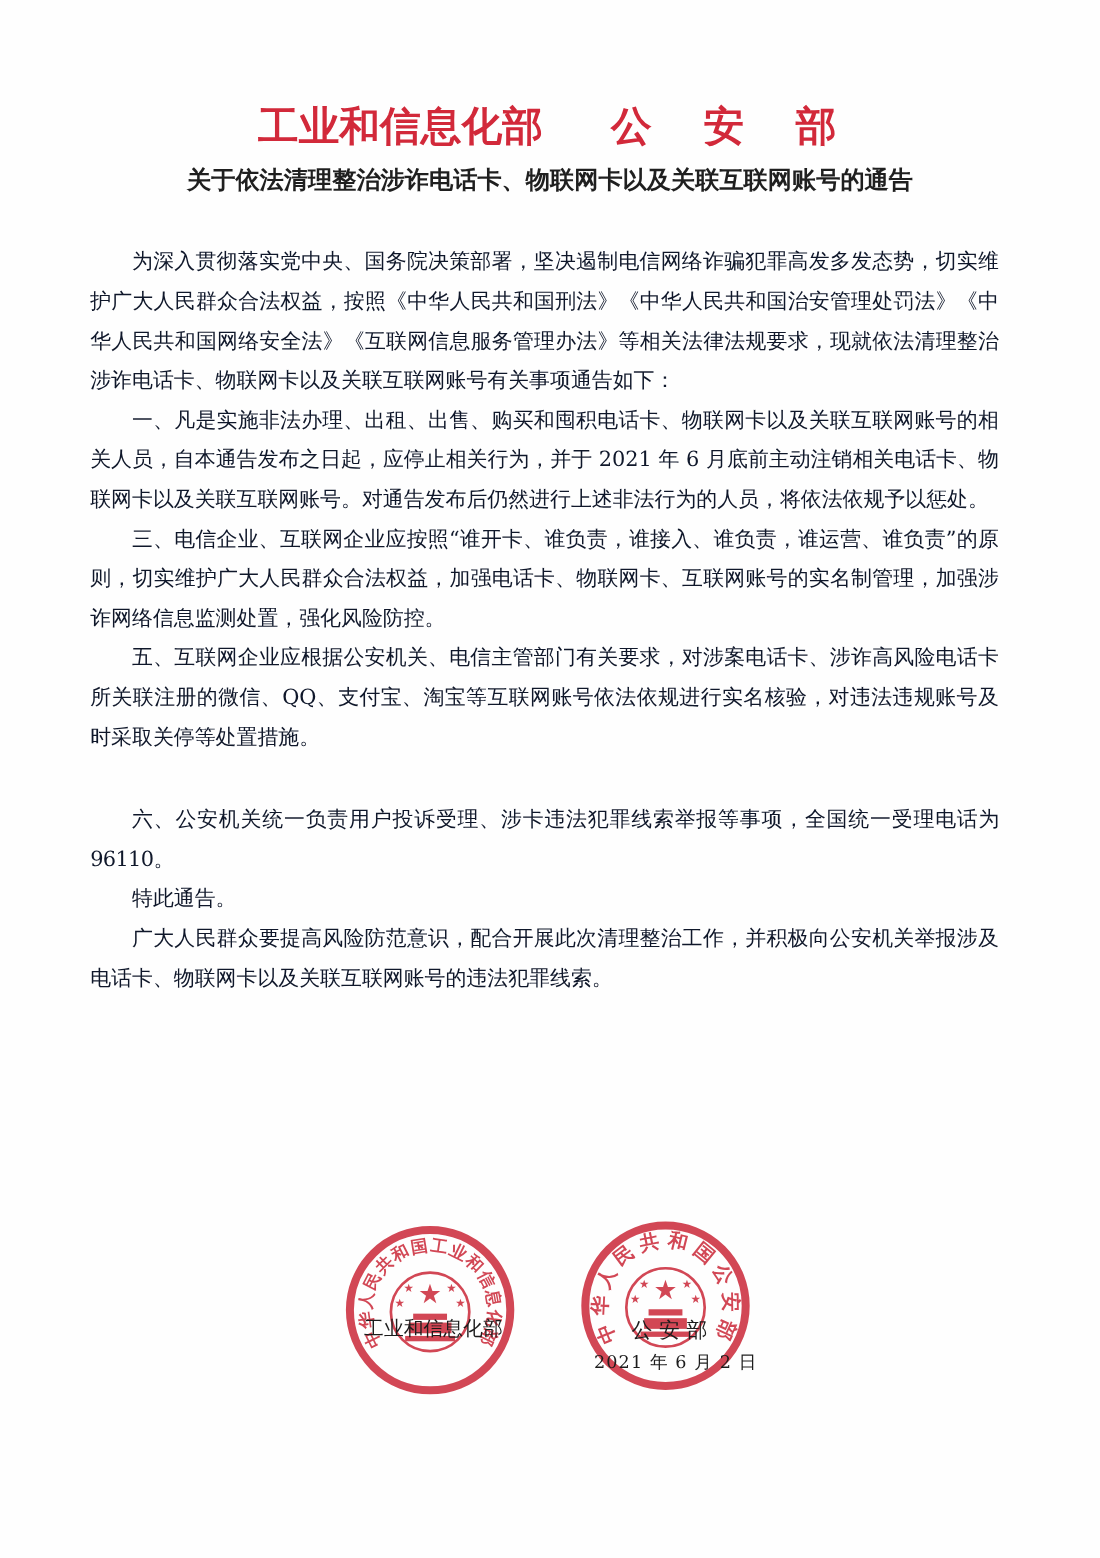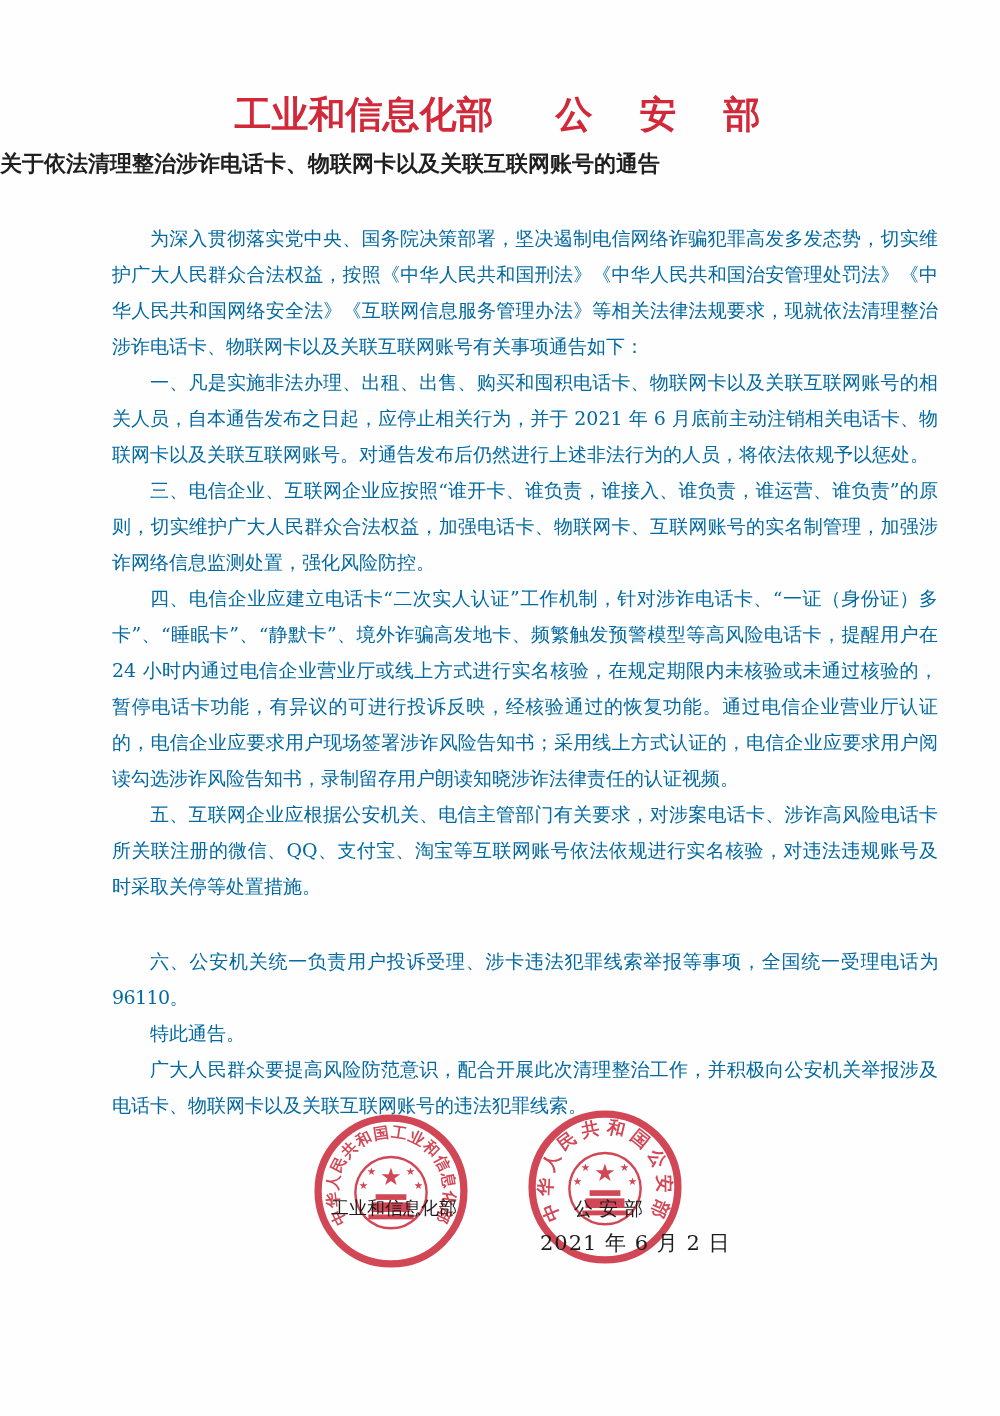--- a/index.html
+++ b/index.html
@@ -35,34 +35,35 @@
     white-space: nowrap;
   }
   .ministry-2 {
     letter-spacing: 5px;
   }
   .doc-title {
     position: absolute;
     top: 149px;
     left: 0;
     right: 0;
+    text-align: center;
     font-size: 22px;
     font-weight: bold;
     color: #1f1f1f;
     white-space: nowrap;
   }
   .doc-body {
     position: absolute;
     top: 220px;
-    left: 112px;
+    left: 82px;
     width: 826px;
     font-size: 19px;
     line-height: 36px;
     text-align: justify;
-    color: #0369a1;
+    color: #0f172a;
   }
   .doc-body p {
     margin: 0;
     text-indent: 2em;
   }
   .doc-body p.tight {
     letter-spacing: -0.6px;
     margin-top: 39px;
   }
   .seal {
@@ -84,39 +85,38 @@
   }
   .overlay-text {
     position: absolute;
     z-index: 5;
     color: #1c1c1c;
     white-space: nowrap;
     font-family: "DejaVu Serif", "Liberation Serif", serif;
   }
   .sig-left  { left: 331px; top: 1196px; font-size: 18px; }
   .sig-right { left: 574px; top: 1196px; font-size: 19px; }
-  .seal-date { left: 540px; top: 1229px; font-size: 21px; letter-spacing: 1px; }
+  .seal-date { left: 540px; top: 1229px; font-size: 16px; letter-spacing: 1px; }
 </style>
 </head>
 <body>
 
 <div class="page">
 
   <div class="gov-header">
     <span class="ministry-1">工业和信息化部</span>
     <span class="ministry-2">公　安　部</span>
   </div>
 
   <div class="doc-title">关于依法清理整治涉诈电话卡、物联网卡以及关联互联网账号的通告</div>
 
   <div class="doc-body">
     <p>为深入贯彻落实党中央、国务院决策部署，坚决遏制电信网络诈骗犯罪高发多发态势，切实维护广大人民群众合法权益，按照《中华人民共和国刑法》《中华人民共和国治安管理处罚法》《中华人民共和国网络安全法》《互联网信息服务管理办法》等相关法律法规要求，现就依法清理整治涉诈电话卡、物联网卡以及关联互联网账号有关事项通告如下：</p>
     <p>一、凡是实施非法办理、出租、出售、购买和囤积电话卡、物联网卡以及关联互联网账号的相关人员，自本通告发布之日起，应停止相关行为，并于 2021 年 6 月底前主动注销相关电话卡、物联网卡以及关联互联网账号。对通告发布后仍然进行上述非法行为的人员，将依法依规予以惩处。</p>
     <p>三、电信企业、互联网企业应按照“谁开卡、谁负责，谁接入、谁负责，谁运营、谁负责”的原则，切实维护广大人民群众合法权益，加强电话卡、物联网卡、互联网账号的实名制管理，加强涉诈网络信息监测处置，强化风险防控。</p>
-    <p>四、电信企业应建立电话卡“二次实人认证”工作机制，针对涉诈电话卡、“一证（身份证）多卡”、“睡眠卡”、“静默卡”、境外诈骗高发地卡、频繁触发预警模型等高风险电话卡，提醒用户在 24 小时内通过电信企业营业厅或线上方式进行实名核验，在规定期限内未核验或未通过核验的，暂停电话卡功能，有异议的可进行投诉反映，经核验通过的恢复功能。通过电信企业营业厅认证的，电信企业应要求用户现场签署涉诈风险告知书；采用线上方式认证的，电信企业应要求用户阅读勾选涉诈风险告知书，录制留存用户朗读知晓涉诈法律责任的认证视频。</p>
     <p>五、互联网企业应根据公安机关、电信主管部门有关要求，对涉案电话卡、涉诈高风险电话卡所关联注册的微信、QQ、支付宝、淘宝等互联网账号依法依规进行实名核验，对违法违规账号及时采取关停等处置措施。</p>
     <p class="tight">六、公安机关统一负责用户投诉受理、涉卡违法犯罪线索举报等事项，全国统一受理电话为 96110。</p>
     <p>特此通告。</p>
     <p>广大人民群众要提高风险防范意识，配合开展此次清理整治工作，并积极向公安机关举报涉及电话卡、物联网卡以及关联互联网账号的违法犯罪线索。</p>
   </div>
 
   <div class="seal seal-left">
     <svg viewBox="0 0 200 200" xmlns="http://www.w3.org/2000/svg">
       <defs>
         <path id="arcL" d="M 45.9 137.9 A 66 66 0 1 1 154.1 137.9"></path>

